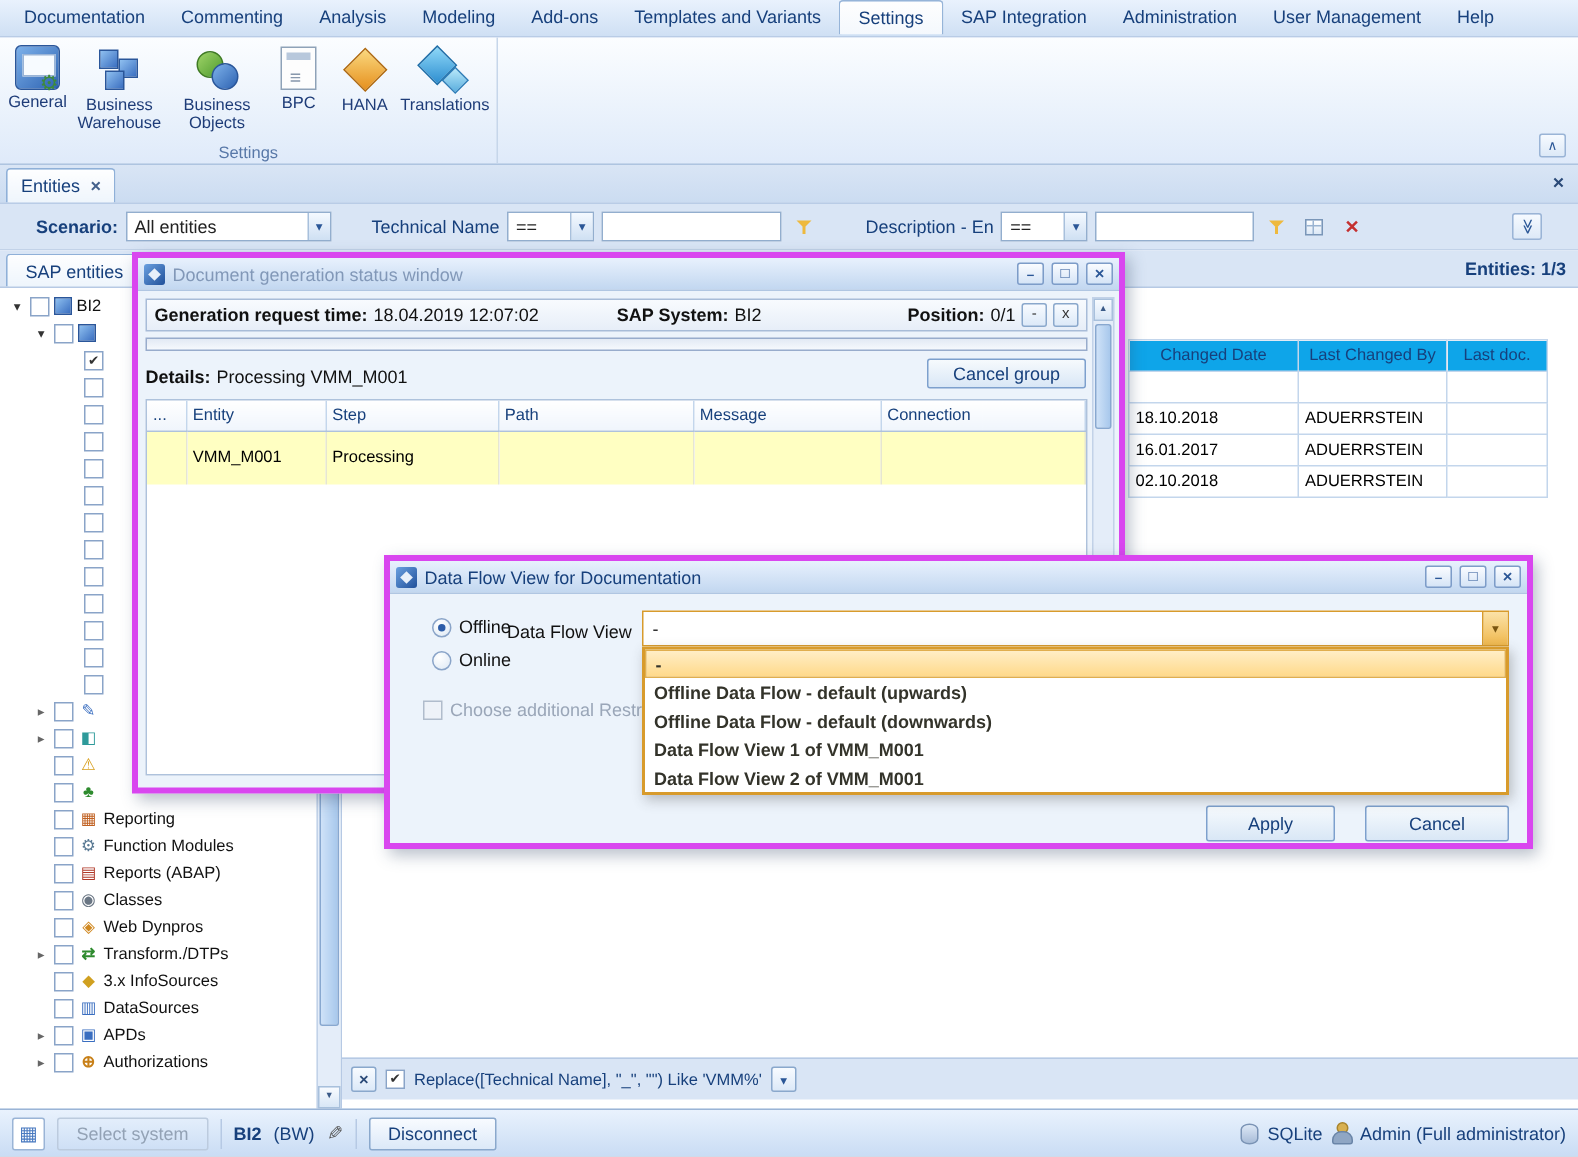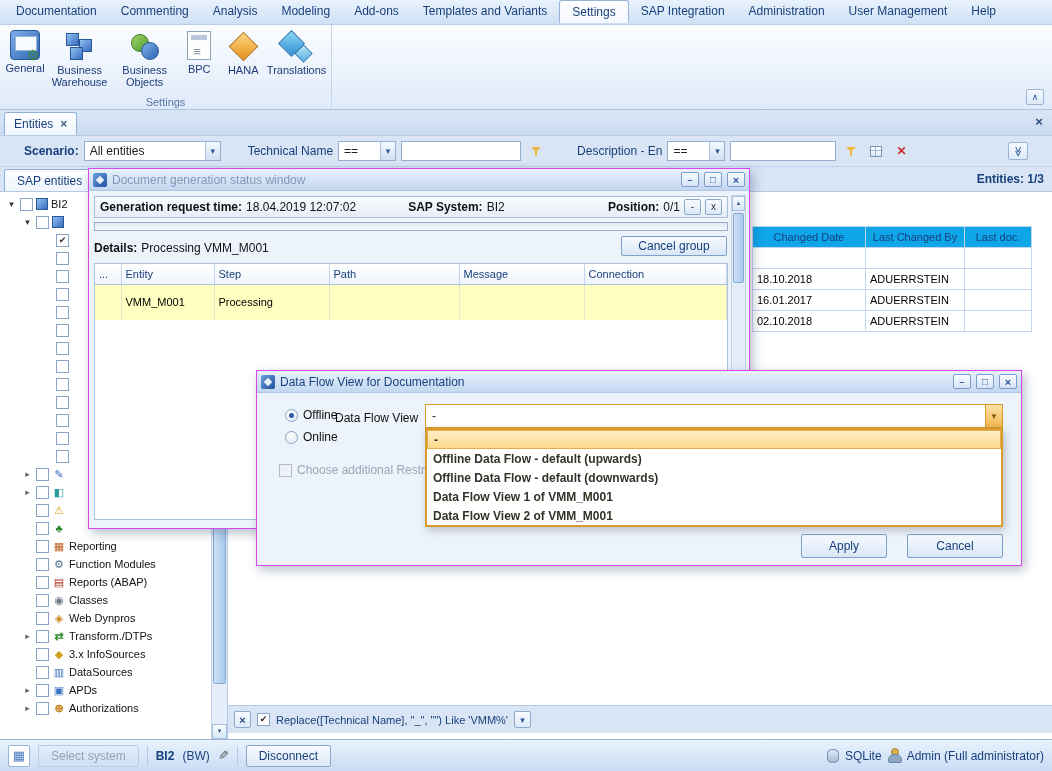--- a/index.html
+++ b/index.html
@@ -122,21 +122,21 @@
 .systype{color:#17407c}
 .pencil::before{content:"✎";color:#555;font-size:13px;display:inline-block;transform:scaleX(-1)}
 .sbsep{width:1px;height:20px;background:#b6c9e4}
 .sb-right{margin-left:auto;display:flex;align-items:center;gap:6px;color:#17407c}
 .dbicon{width:12px;height:14px;background:linear-gradient(#dde8f6,#a8bcd8);border:1px solid #7a93b5;border-radius:6px/4px;display:inline-block}
 .person{position:relative;width:13px;height:15px;display:inline-block}
 .person::before{content:"";position:absolute;left:3px;top:0;width:6px;height:6px;border-radius:50%;background:#d8b050;border:1px solid #a8842c}
 .person::after{content:"";position:absolute;left:0;bottom:0;width:12px;height:7px;border-radius:6px 6px 2px 2px;background:#8fa6c4;border:1px solid #6a85a8}
 
 
-.dialog{position:absolute;background:#ecf3fb;border:1px solid #d946ef;box-shadow:3px 4px 10px rgba(50,70,100,.35)}
+.dialog{position:absolute;background:#ecf3fb;border:4px solid #d946ef;box-shadow:3px 4px 10px rgba(50,70,100,.35)}
 .titlebar{height:22px;display:flex;align-items:center;gap:5px;padding:0 4px;background:linear-gradient(#e8f1fd,#c2d7f0);border-bottom:1px solid #b0c6e2}
 .appic{width:14px;height:14px;min-width:14px;border-radius:2px;background:linear-gradient(135deg,#6aa0e0,#20509a);position:relative}
 .appic::before{content:"";position:absolute;left:4px;top:4px;width:6px;height:6px;transform:rotate(45deg);background:#e8f0fa}
 .tb-title{font-size:12px;flex:1;white-space:nowrap;overflow:hidden}
 .gen-dialog .tb-title{color:#8298b8}
 .flow-dialog .tb-title{color:#17407c}
 .wbtn{width:18px;height:15px;min-width:18px;border:1px solid #7d9cc8;border-radius:2px;background:linear-gradient(#fafcff,#d5e4f6);display:flex;align-items:center;justify-content:center;font-size:9px;color:#2b5797}
 .wb-min::before{content:"–";font-weight:bold}
 .wb-max::before{content:"□";font-size:10px}
 .wb-close::before{content:"×";font-weight:bold;font-size:11px}

